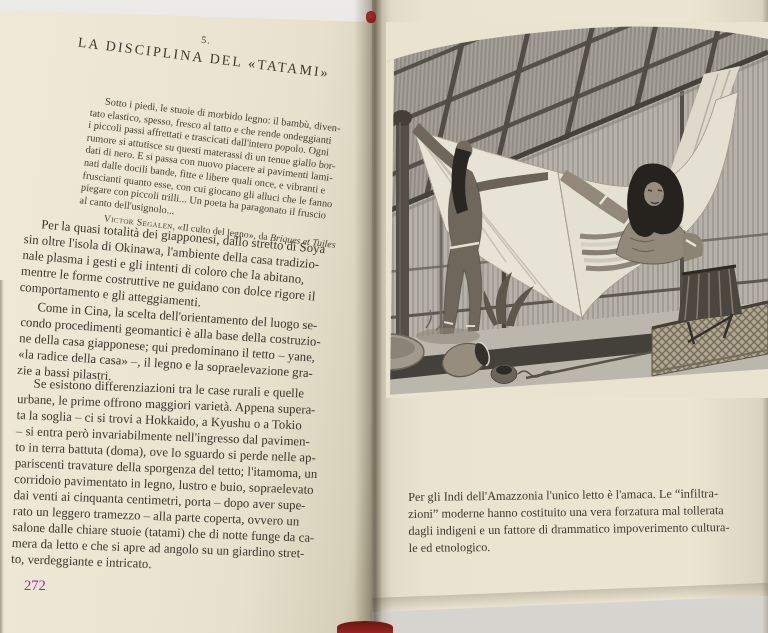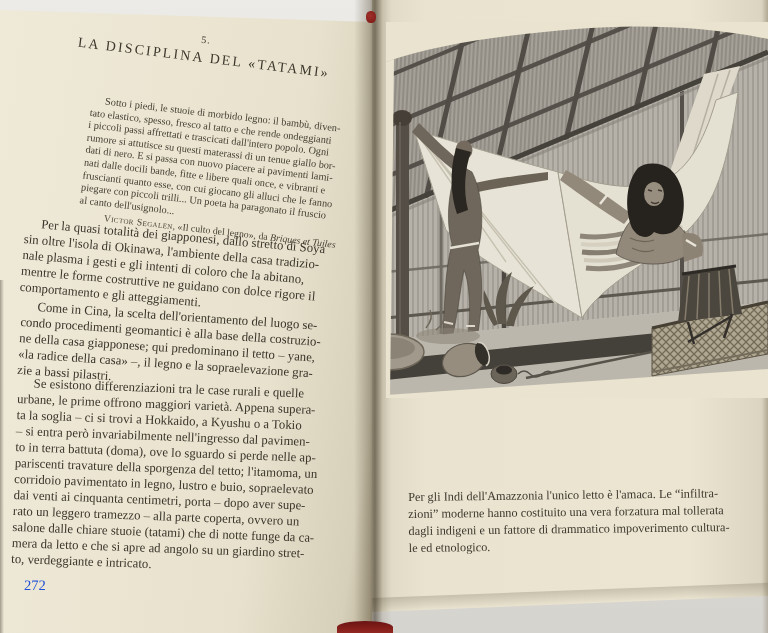--- a/index.html
+++ b/index.html
@@ -48,21 +48,21 @@
   #epigraph{left:92px;top:94px;width:296px;transform:rotate(6.6deg);transform-origin:0 0;
     font-size:10.3px;line-height:12.6px;color:#46413
 5;color:#464135;text-indent:14px;}
   #epigraph-attribution{margin-top:3px;padding-left:26px;font-size:9.8px;text-indent:0;}
   .smallcaps{font-variant:small-caps;letter-spacing:.4px;}
   .italic{font-style:italic;}
   .para{font-size:12.8px;line-height:16px;color:#3a352b;text-indent:16px;transform-origin:0 0;}
   #paragraph-1{left:26px;top:215px;transform:rotate(5deg);}
   #paragraph-2{left:22px;top:298px;transform:rotate(3.8deg);}
   #paragraph-3{left:18px;top:375px;transform:rotate(2.1deg);}
-  #page-number{left:24px;top:577px;font-size:14.5px;color:#1d4ed8;transform:rotate(.5deg);}
+  #page-number{left:24px;top:577px;font-size:14.5px;color:#a21caf;transform:rotate(.5deg);}
   
   #plate{left:386px;top:22px;width:382px;height:376px;}
   #plate svg{display:block;width:100%;height:100%;}
   #caption{left:408px;top:489px;width:360px;font-size:12.3px;line-height:17px;
     color:#3d382e;transform:rotate(-.7deg);transform-origin:0 0;}
 </style>
 </head>
 <body>
 
 <div class="abs" id="backdrop" style="left:0;top:0;width:768px;height:633px;"></div>

